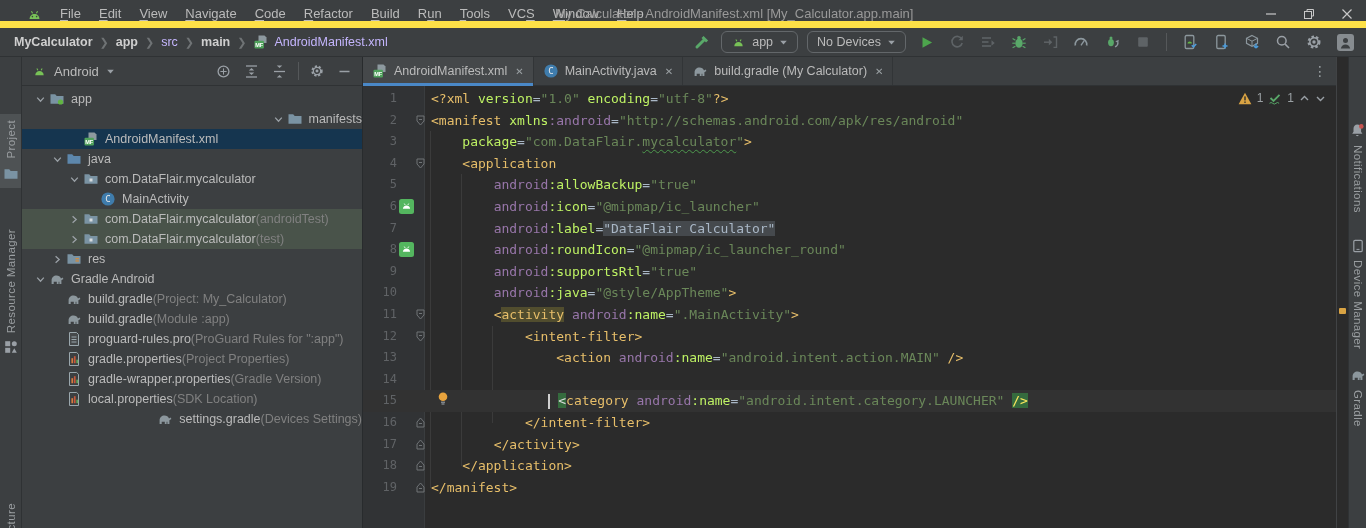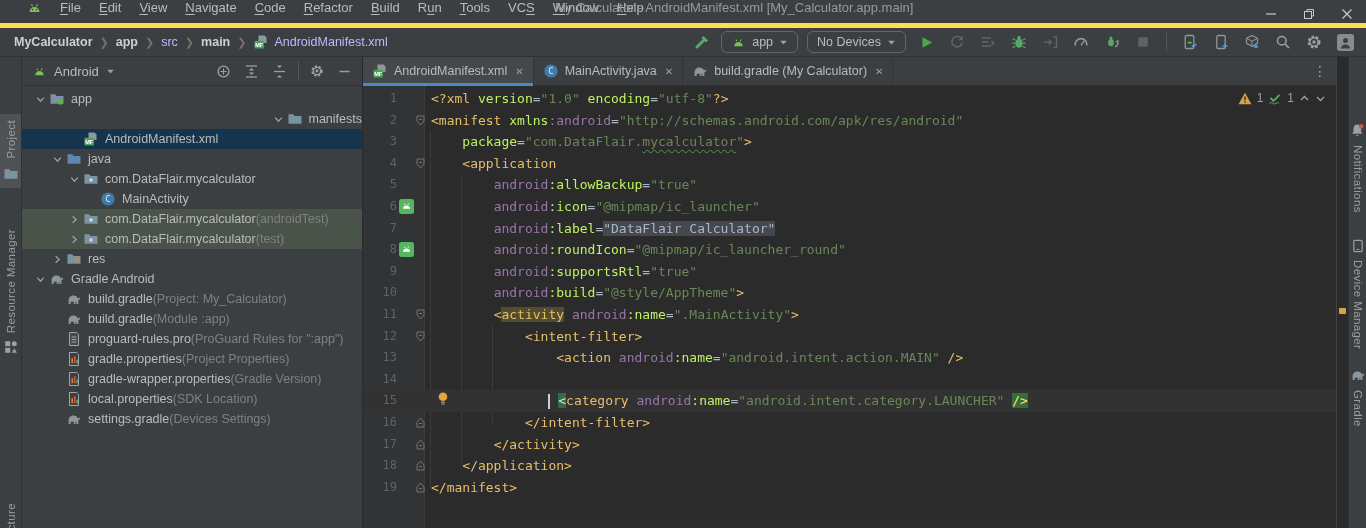--- a/index.html
+++ b/index.html
@@ -2,21 +2,21 @@
 <html><head>
 <meta charset="utf-8">
 <style>
   *{box-sizing:border-box}
   html,body{margin:0;padding:0}
   body{width:1366px;height:528px;overflow:hidden;background:#2b2b2b;
        font-family:"Liberation Sans","DejaVu Sans",sans-serif;color:#bbbbbb;font-size:13px;}
   svg{display:block}
   .dim{color:#808080}
   
-  #titlebar{height:28px;background:#3c3f41;border-bottom:5px solid #fde047;display:flex;align-items:flex-start;position:relative}
+  #titlebar{height:28px;background:#3c3f41;border-bottom:7px solid #fde047;display:flex;align-items:flex-end;position:relative}
   #titlebar .logo{margin:0 8px 0 26px}
   #menubar{display:flex;align-items:center}
   .menu-item{padding:0 9px;color:#bbbbbb;cursor:default}
   .menu-item u{text-underline-offset:2px}
   .win-title{position:absolute;left:555px;color:#999999;white-space:nowrap}
   .win-controls{position:absolute;right:0;top:0;height:28px;display:flex}
   .win-btn{width:38px;height:28px;display:flex;align-items:center;justify-content:center;color:#c8c8c8}
   
   #toolbar{height:29px;background:#3c3f41;border-bottom:1px solid #2f3234;display:flex;align-items:center;padding:0 10px 0 14px}
   #breadcrumbs{display:flex;align-items:center;white-space:nowrap;font-size:12.5px}
@@ -605,21 +605,21 @@
             <svg width="16" height="16">
               <path d="M3.5 1.5h7.2l1.8 1.8v11.2H3.5z" fill="none" stroke="#9aa7ad"></path>
               <rect x="5.4" y="7.2" width="1.7" height="5" fill="#D77B42"></rect>
               <rect x="7.9" y="5.2" width="1.7" height="7" fill="#C8583B"></rect>
               <rect x="10.4" y="8.7" width="1.7" height="3.5" fill="#63A75A"></rect>
             </svg>
           </span>
           <span>local.properties</span>
           <span class="dim"> (SDK Location)</span>
         </div>
-        <div class="tree-row" style="padding-left: 27px;">
+        <div class="tree-row" style="padding-left: 27px; justify-content: flex-end;">
           <span class="chev"></span>
           <span class="t-icon">
             <svg width="16" height="16">
               <path fill="#8C979D" d="M2.6 13V9.3c0-2.7 2.1-4.8 4.9-4.8 2.1 0 3.9 1.2 4.5 3l1.6-1 .8 1.4-2 1.3v3.8h-2v-2.2h-.8V13H7.8v-2.2H4.7V13z"></path>
             </svg>
           </span>
           <span>settings.gradle</span>
           <span class="dim"> (Devices Settings)</span>
         </div>
       </div>
@@ -742,21 +742,21 @@
           <div class="code-line">
             <span class="ln">9</span>
             <span class="gslot"></span>
             <span class="fslot"></span>
             <span class="code-text"><span class="p">        </span><span class="n">android</span><span class="a">:supportsRtl</span><span class="p">=</span><span class="v">"true"</span></span>
           </div>
           <div class="code-line">
             <span class="ln">10</span>
             <span class="gslot"></span>
             <span class="fslot"></span>
-            <span class="code-text"><span class="p">        </span><span class="n">android</span><span class="a">:build</span><span class="p">=</span><span class="v">"@style/AppTheme"</span><span class="t">&gt;</span></span>
+            <span class="code-text"><span class="p">        </span><span class="n">android</span><span class="a">:java</span><span class="p">=</span><span class="v">"@style/AppTheme"</span><span class="t">&gt;</span></span>
           </div>
           <div class="code-line">
             <span class="ln">11</span>
             <span class="gslot"></span>
             <span class="fslot">
               <svg width="9" height="11">
                 <path d="M1 1h7v5L4.5 10 1 6z" fill="#313335" stroke="#707477"></path>
                 <line x1="3" y1="4.5" x2="6" y2="4.5" stroke="#707477"></line>
               </svg>
             </span>

